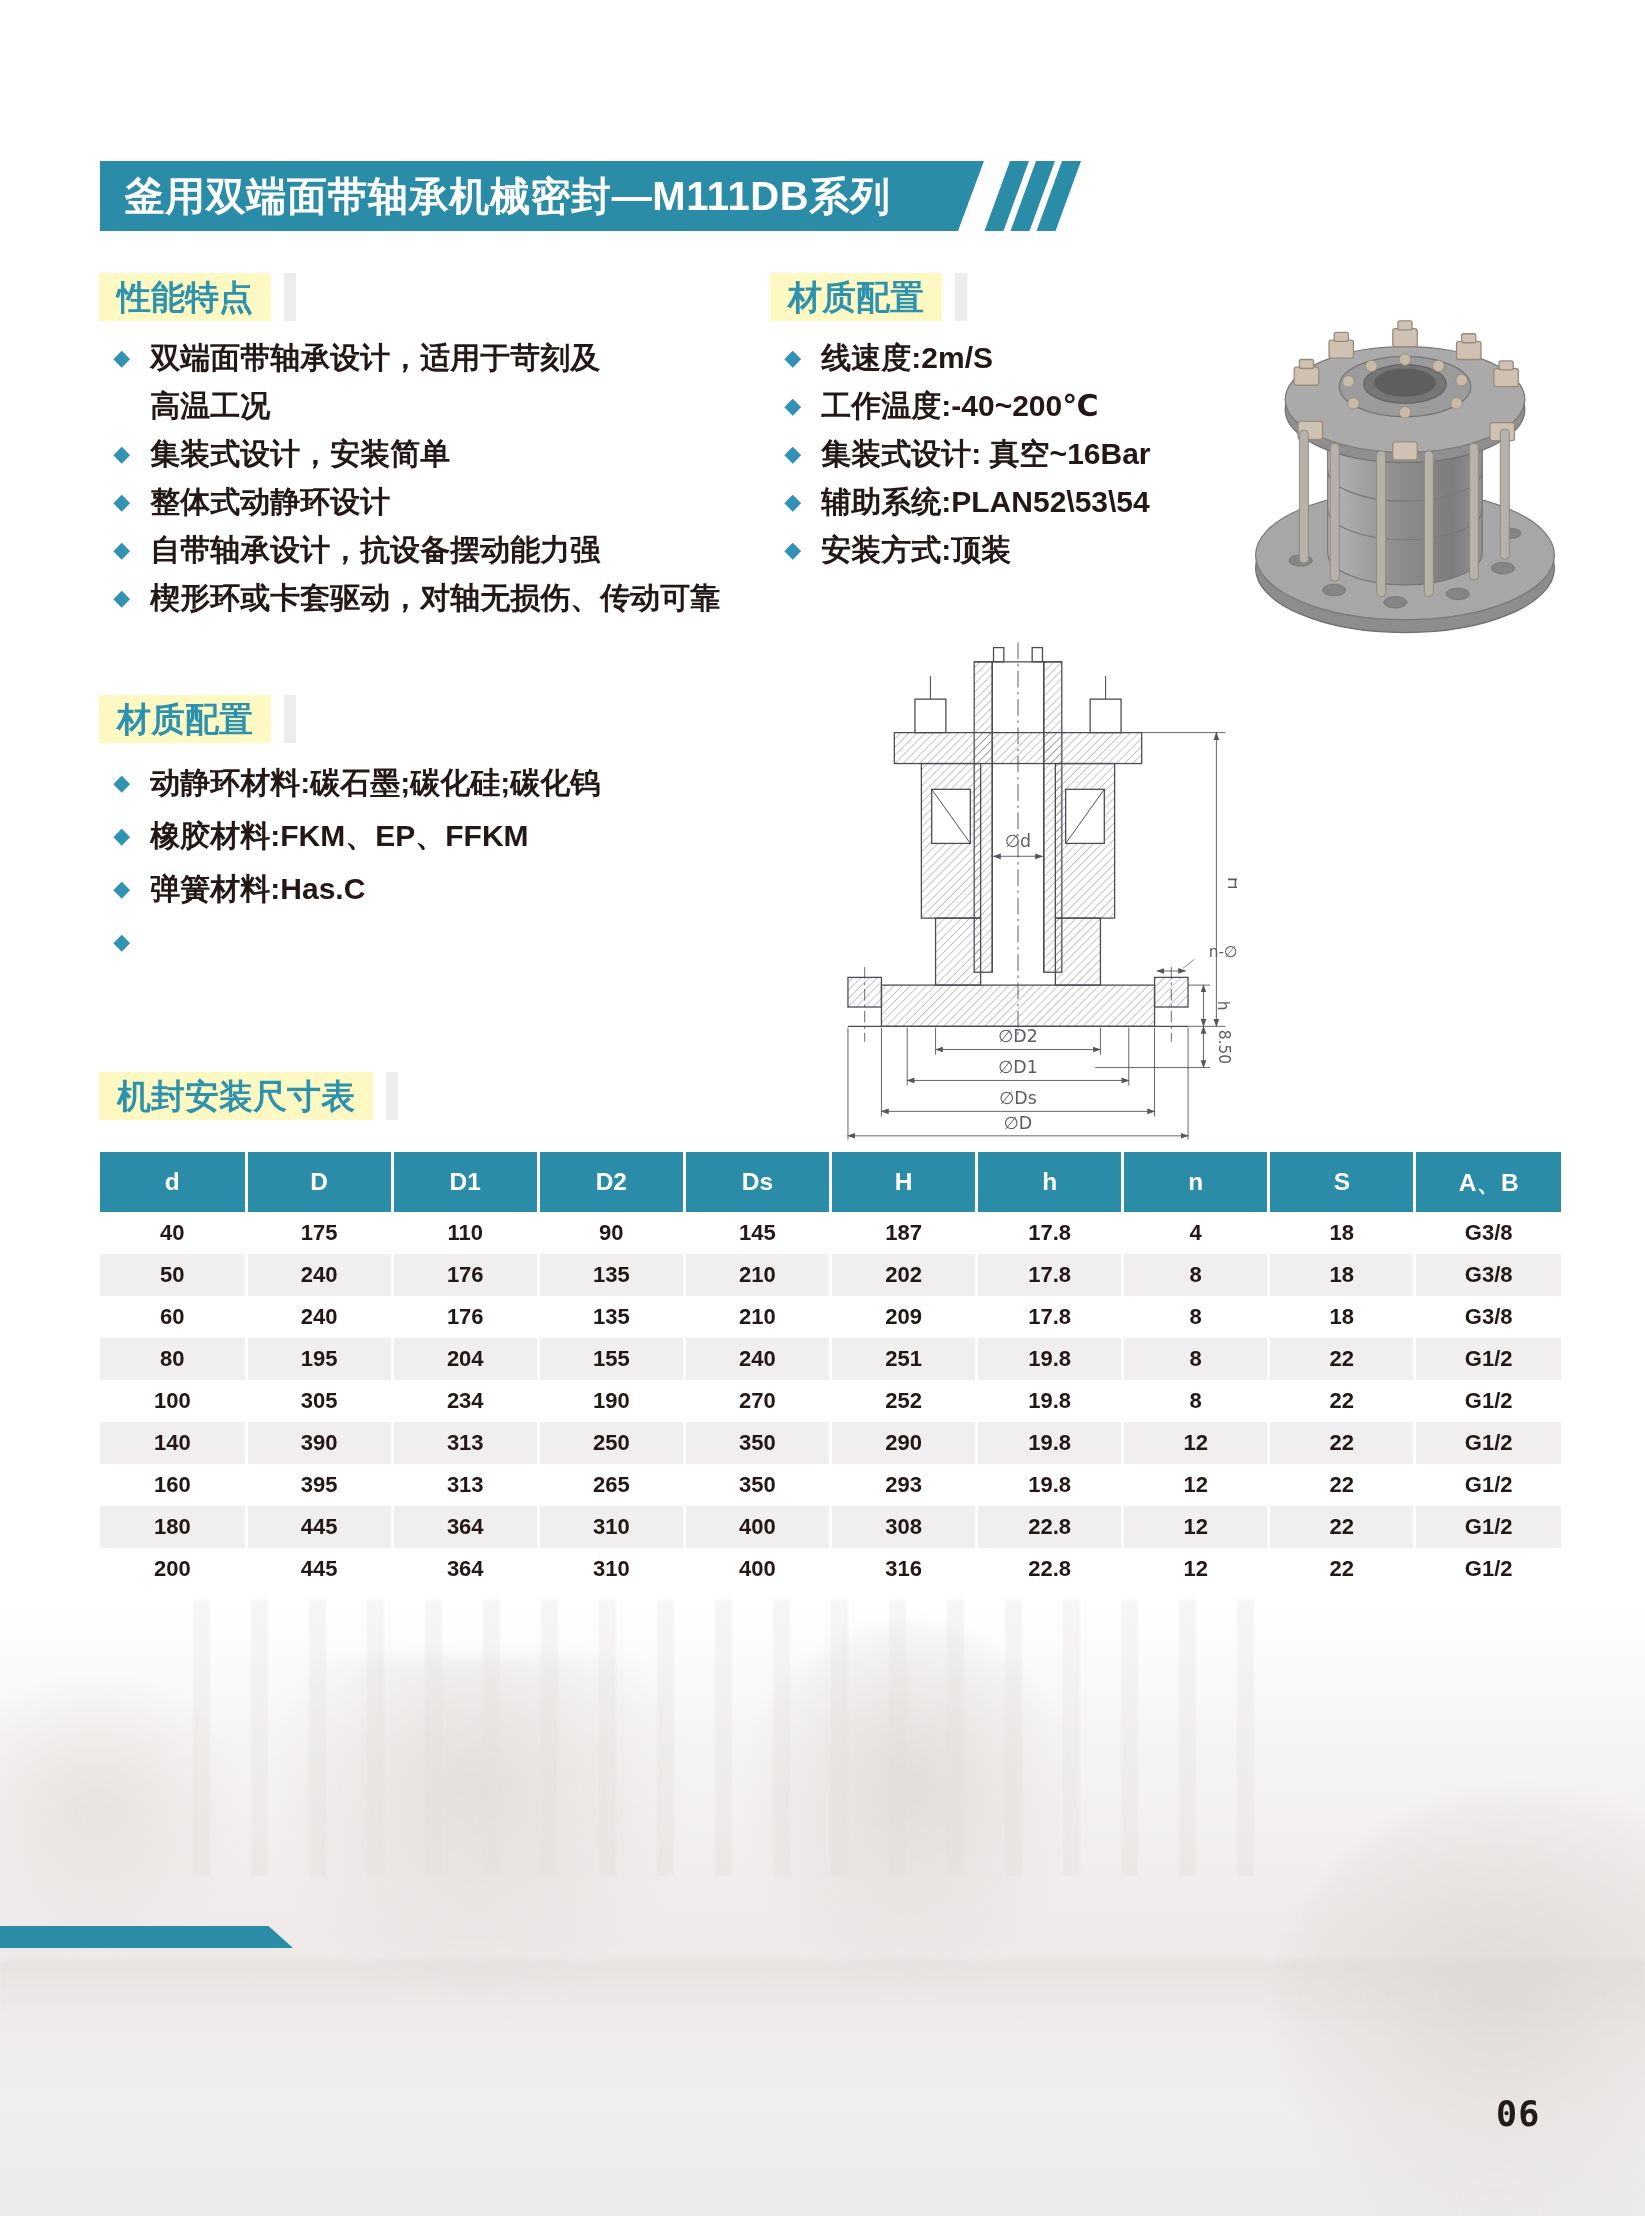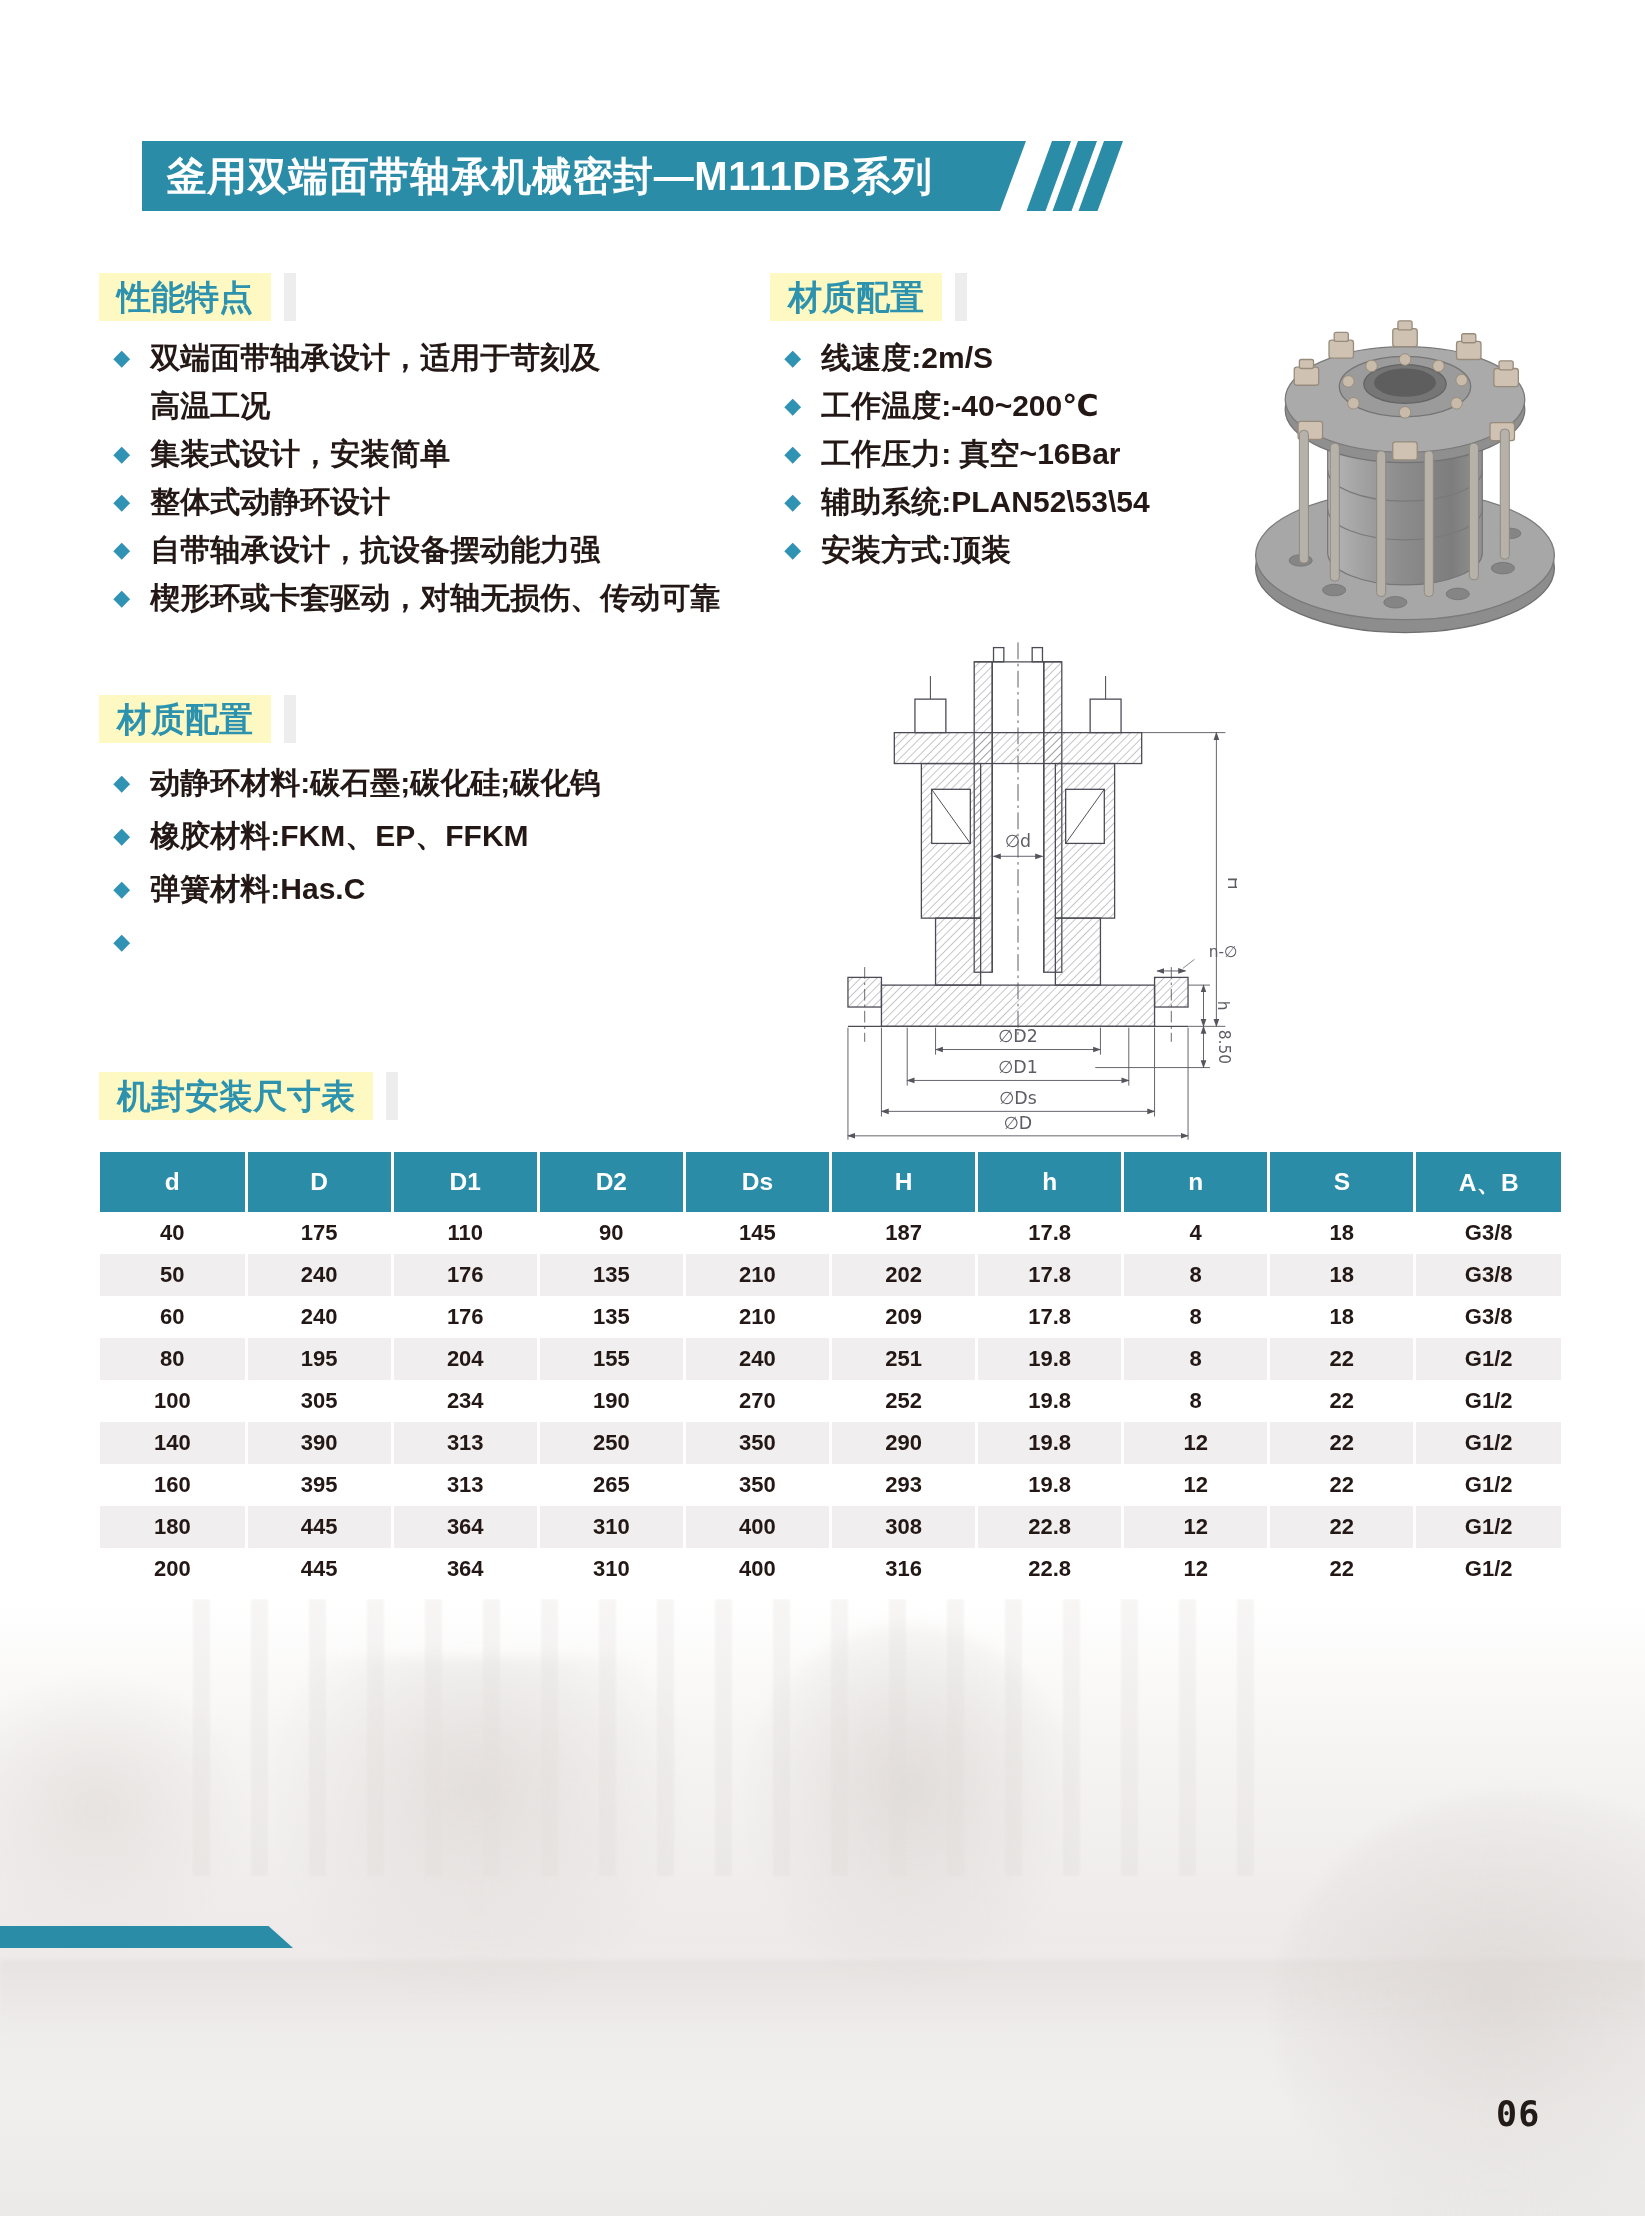--- a/index.html
+++ b/index.html
@@ -1,20 +1,20 @@
 <!DOCTYPE html>
 <html style="font-size:10.3px"><head>
 <meta charset="utf-8">
 <style>
   html,body{margin:0;padding:0;background:#e9e9e9;}
   .page{position:relative;width:1645px;height:2216px;background:#ffffff;overflow:hidden;
         font-family:"Liberation Sans","DejaVu Sans",sans-serif;color:#231815;}
 
   
-  .banner{position:absolute;left:100px;top:141px;height:78px;width:973px;margin-left:42px;}
+  .banner{position:absolute;left:100px;top:161px;height:78px;width:973px;}
   .banner-main{position:absolute;left:0;top:0;width:884px;height:70px;background:var(--teal);
     clip-path:polygon(0 0,100% 0,calc(100% - 26px) 100%,0 100%);
     display:flex;align-items:center;}
   .banner-main span{color:#fff;font-size:40px;font-weight:bold;padding-left:24.5px;letter-spacing:0.6px;white-space:nowrap;}
   .stripe{position:absolute;top:0;height:70px;width:19.3px;background:var(--teal);transform:skewX(-20deg);transform-origin:top left;}
   .s1{left:910px;} .s2{left:936px;} .s3{left:962px;}
 
   
   .sec-head{position:absolute;display:flex;align-items:stretch;gap:13px;}
   .sec-label{background:#fef9c3;color:#2d92ae;font-weight:bold;font-size:34px;line-height:48px;
@@ -117,21 +117,21 @@
       <li>
         <span class="diamond">◆</span>
         <span class="btext">线速度:2m/S</span>
       </li>
       <li>
         <span class="diamond">◆</span>
         <span class="btext">工作温度:-40~200℃</span>
       </li>
       <li>
         <span class="diamond">◆</span>
-        <span class="btext">工作压力: 真空~16Bar</span>
+        <span class="btext">集装式设计: 真空~16Bar</span>
       </li>
       <li>
         <span class="diamond">◆</span>
         <span class="btext">辅助系统:PLAN52\53\54</span>
       </li>
       <li>
         <span class="diamond">◆</span>
         <span class="btext">安装方式:顶装</span>
       </li>
     </ul>

